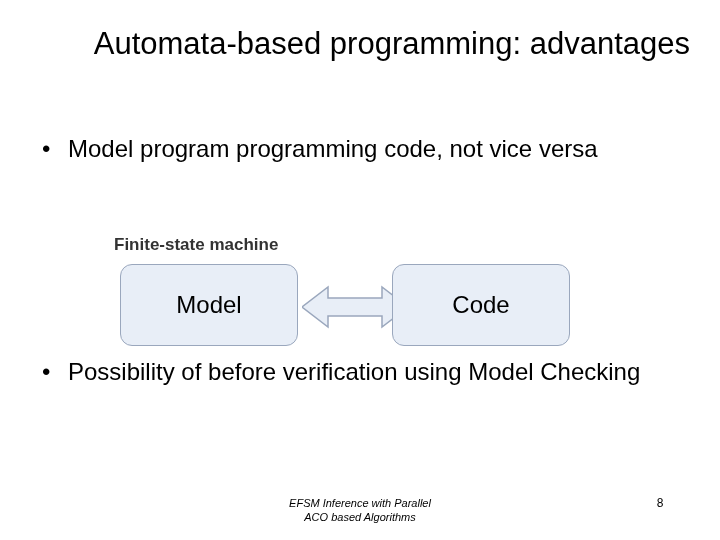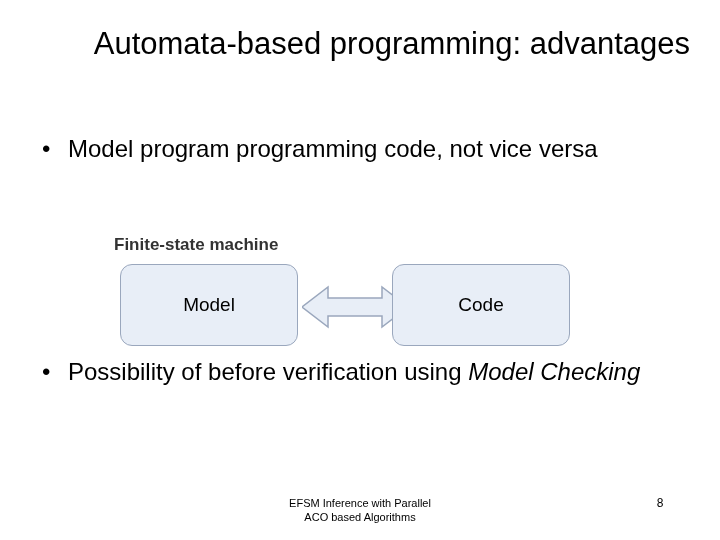--- a/index.html
+++ b/index.html
@@ -51,21 +51,20 @@
     font-size: 24px;
     line-height: 31px;
   }
   .bullet-2 {
     position: absolute;
     left: 28px;
     top: 356px;
     width: 650px;
   }
   .italic {
-    font-style: italic;
     margin-top: 40px;
   }
 
   
   .diagram {
     position: absolute;
     left: 80px;
     top: 215px;
     width: 560px;
     height: 130px;
@@ -84,21 +83,21 @@
     position: absolute;
     top: 29px;
     height: 82px;
     background: #e8eef7;
     border: 1px solid #9aa7bd;
     border-radius: 12px;
     box-sizing: border-box;
     display: flex;
     align-items: center;
     justify-content: center;
-    font-size: 19px;
+    font-size: 24px;
     color: #000000;
   }
   .box-model {
     left: 40px;
     width: 178px;
   }
   .box-code {
     left: 312px;
     width: 178px;
   }
@@ -113,20 +112,21 @@
   
   .footer-text {
     position: absolute;
     left: 180px;
     top: 496px;
     width: 360px;
     text-align: center;
     font-size: 11px;
     line-height: 14px;
     color: #000000;
+    font-style: italic;
   }
   .page-number {
     position: absolute;
     left: 640px;
     top: 496px;
     width: 40px;
     text-align: center;
     font-size: 12px;
     color: #000000;
   }

